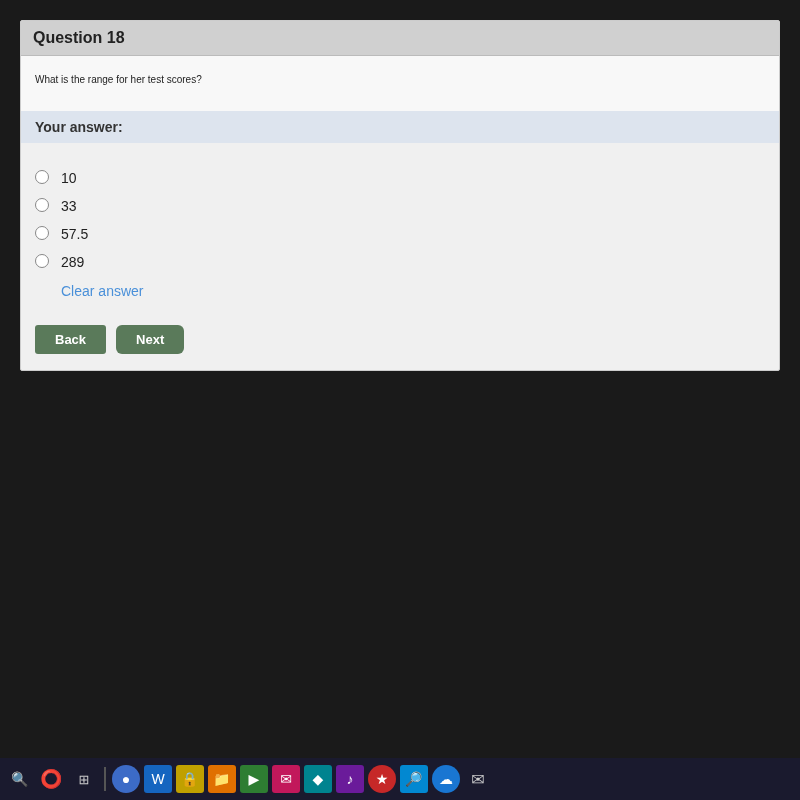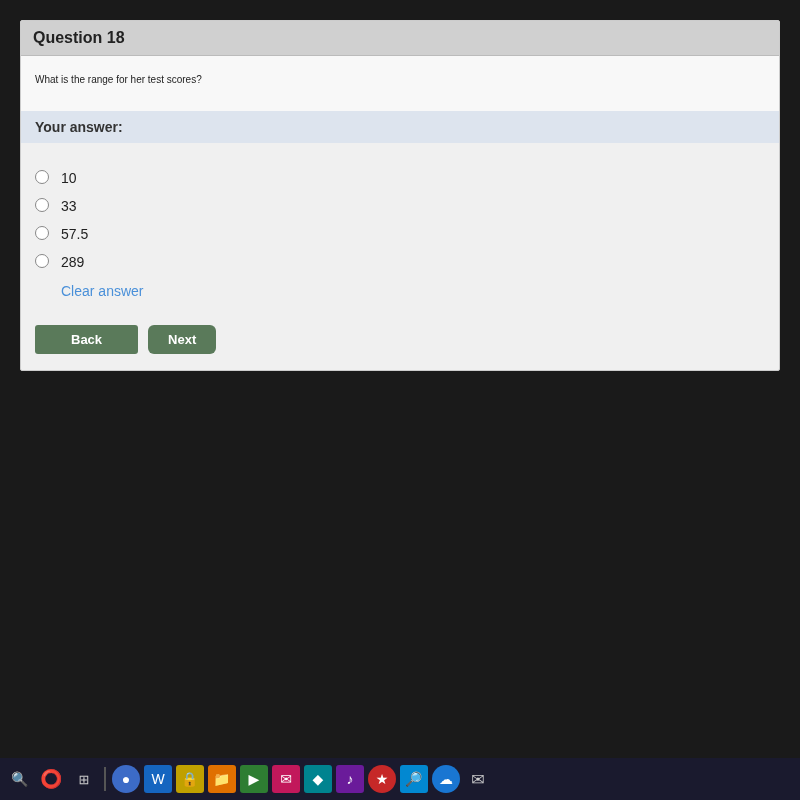--- a/index.html
+++ b/index.html
@@ -97,21 +97,21 @@
     .buttons-row {
       display: flex;
       gap: 10px;
       padding: 10px 14px 16px 14px;
     }
 
     .btn-back {
       background: #5a7a5a;
       color: #fff;
       border: none;
-      padding: 7px 36px;
+      padding: 7px 20px;
       font-size: 13px;
       font-weight: bold;
       border-radius: 3px;
       cursor: pointer;
     }
 
     .btn-next {
       background: #5a7a5a;
       color: #fff;
       border: none;

